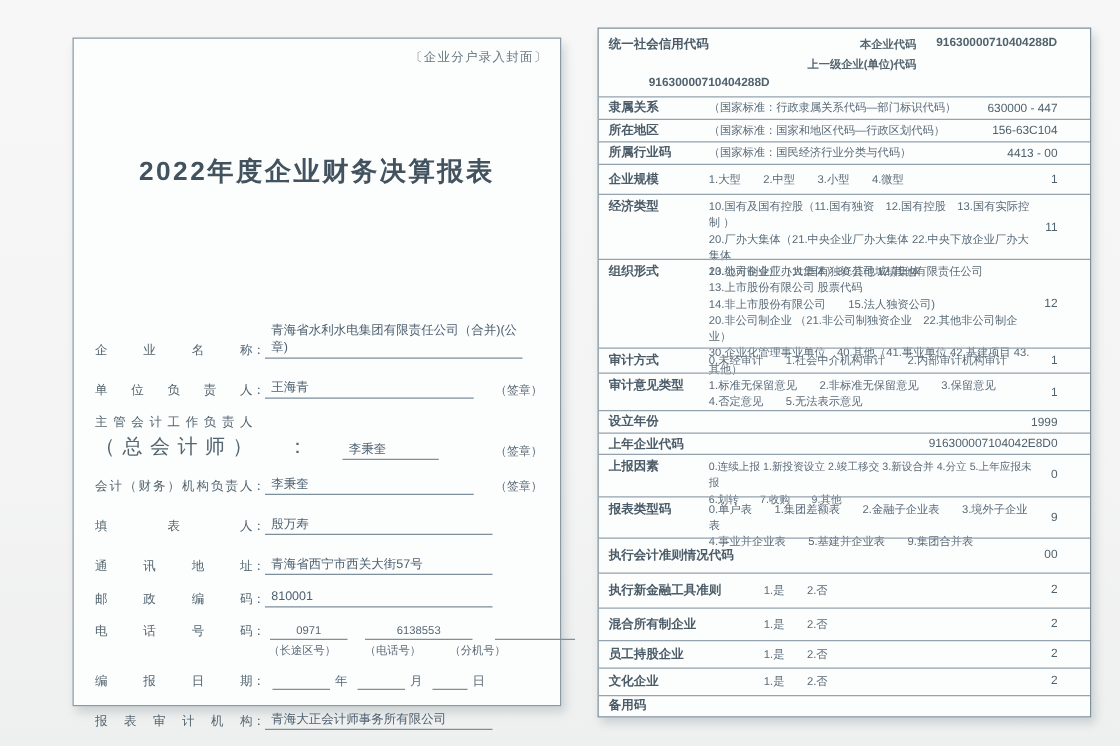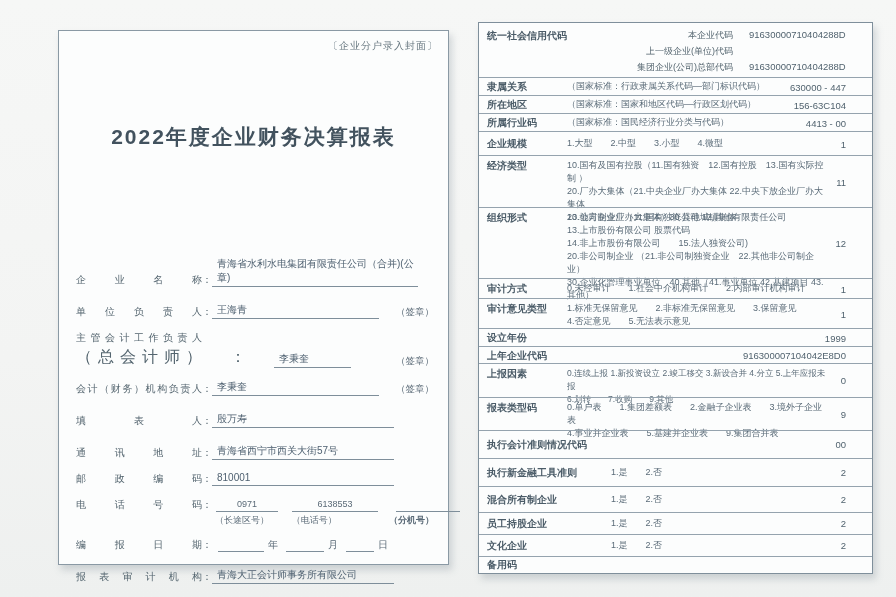--- a/index.html
+++ b/index.html
@@ -28,21 +28,21 @@
   .field2{margin-bottom:12px;}
   .l2row{display:flex;align-items:flex-end;gap:28px;}
   
   .pval{border-bottom:1px solid #7e8e9a;text-align:center;font-size:9px;min-height:12px;flex:none;}
   .pv1{width:62px;margin-left:4px;text-align:center;}
   .pv2{width:86px;margin-left:14px;}
   .pv3{width:64px;margin-left:18px;}
   .phone-captions{display:flex;font-size:9px;color:#5a6a77;margin:2px 0 11px 133px;}
   .pc1{width:66px;text-align:right;}
   .pc2{width:100px;text-align:center;}
-  .pc3{width:82px;text-align:right;font-weight:bold;}
+  .pc3{width:82px;text-align:left;}
   
   .dblank{border-bottom:1px solid #7e8e9a;min-height:12px;flex:none;}
   .db1{width:46px;margin-left:6px;}
   .db2{width:38px;margin-left:8px;}
   .db3{width:28px;margin-left:8px;}
   .dunit{flex:none;margin-left:4px;font-size:10px;}
   .gap-lg{margin-bottom:16px;}
   
   .right-page{left:478px;top:22px;width:393px;height:550px;border-color:#7f8f9b;
     display:flex;flex-direction:column;}
@@ -55,21 +55,21 @@
   .trow.tight .ropts{font-size:8.5px;}
   .rval{position:absolute;right:26px;top:50%;transform:translateY(-50%);
     font-size:9.5px;color:#50626e;white-space:nowrap;text-align:right;}
   .rh17{min-height:17px}.rh18{min-height:18px}.rh20{min-height:20px}
   .rh22{min-height:22px}.rh24{min-height:24px}.rh26{min-height:26px}.rh28{min-height:28px}
   .rh30{min-height:30px}.rh33{min-height:33px}.rh42{min-height:42px}.rh54{min-height:54px}
   .rh68{min-height:68px}
   
   .credit{display:block;padding:4px 8px;}
   .credit .rlabel{position:absolute;left:8px;top:6px;}
-  .entries{width:345px;margin-left:auto;}
+  .entries{width:345px;margin-left:auto;font-weight:bold;}
   .entry{display:flex;line-height:16px;}
   .entry .k{flex:1;text-align:right;padding-right:16px;color:#54656f;}
   .entry .v{width:115px;font-size:9.5px;color:#50626e;}
 </style>
 </head>
 <body>
 
 <div class="page left-page">
   <div class="corner-note">〔企业分户录入封面〕</div>
   <h1 class="title">2022年度企业财务决算报表</h1>
@@ -170,21 +170,20 @@
     <div class="entries">
       <div class="entry">
         <span class="k">本企业代码</span>
         <span class="v">91630000710404288D</span>
       </div>
       <div class="entry">
         <span class="k">上一级企业(单位)代码</span>
         <span class="v"></span>
       </div>
       <div class="entry">
-        <span class="k">集团企业(公司)总部代码</span>
         <span class="v">91630000710404288D</span>
       </div>
     </div>
   </div>
 
   <div class="trow rh18">
     <span class="rlabel">隶属关系</span>
     <span class="ropts">（国家标准：行政隶属关系代码—部门标识代码）</span>
     <span class="rval">630000 - 447</span>
   </div>

